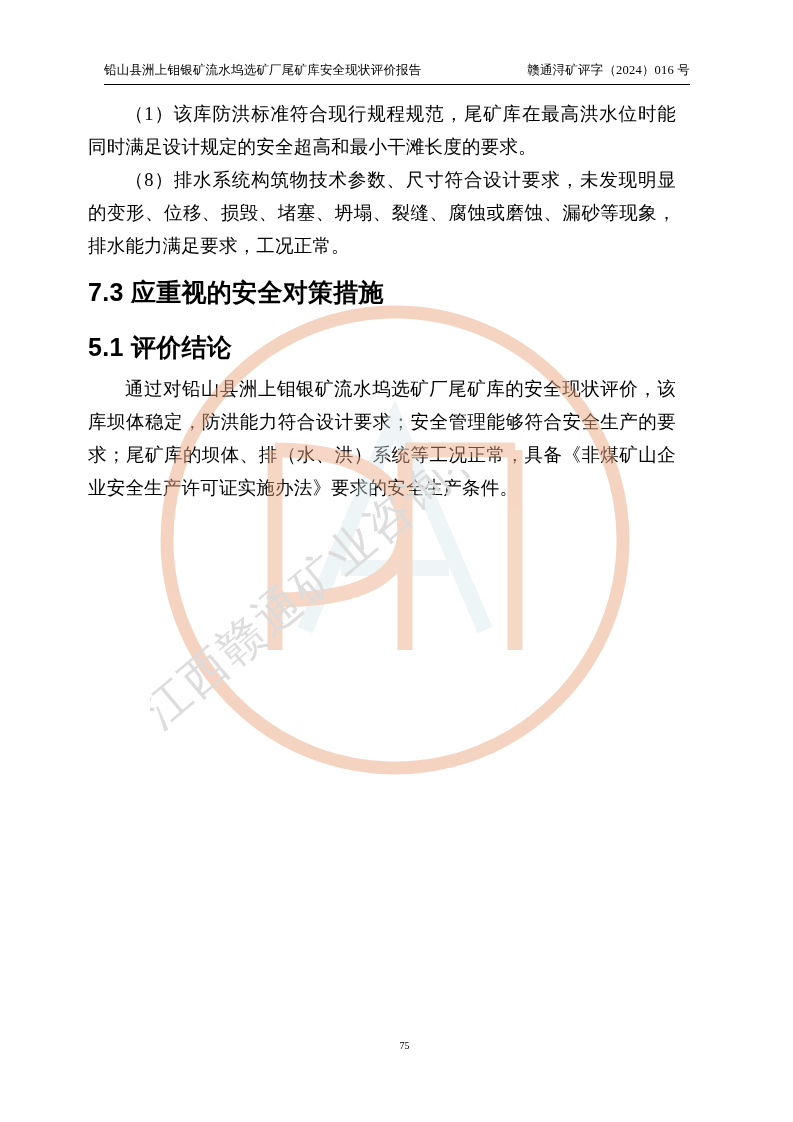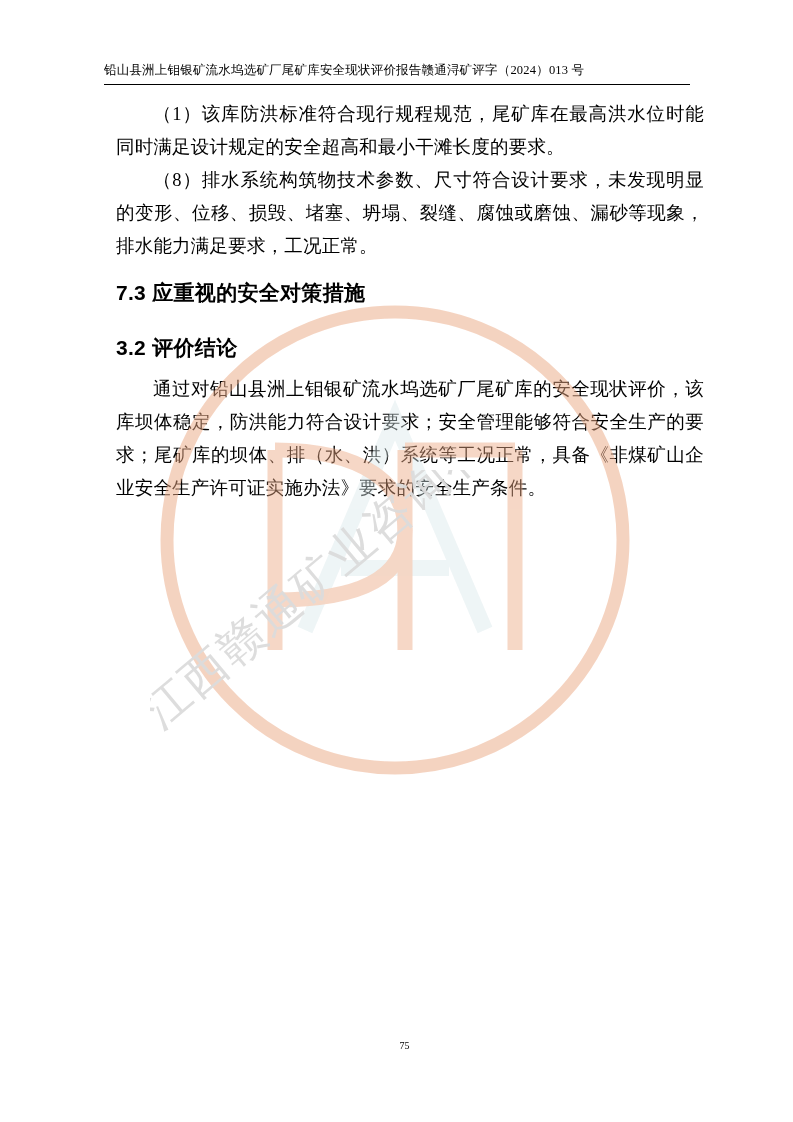--- a/index.html
+++ b/index.html
@@ -18,56 +18,56 @@
     color: #000000;
   }
 
   
   .header {
     position: absolute;
     top: 62px;
     left: 104px;
     width: 586px;
     display: flex;
-    justify-content: flex-start;
+    justify-content: space-between;
     align-items: flex-end;
     font-size: 12.5px;
     line-height: 1.3;
     letter-spacing: 0.2px;
   }
   .header .hdr-left { white-space: nowrap; }
   .header .hdr-right { white-space: nowrap; }
   .header-rule {
     position: absolute;
     top: 84px;
     left: 104px;
     width: 586px;
     height: 1px;
     background: #000000;
   }
 
   
   .content {
     position: absolute;
     top: 98px;
-    left: 116px;
+    left: 88px;
     width: 588px;
   }
   p.para {
     margin: 0;
     font-size: 18.5px;
     line-height: 33px;
     text-align: justify;
     text-justify: inter-ideograph;
     letter-spacing: 0.2px;
   }
   p.indent { text-indent: 37px; }
   h3.heading {
     margin: 0;
-    font-size: 21px;
+    font-size: 25px;
     line-height: 33px;
     font-weight: bold;
     font-family: "Liberation Sans", "DejaVu Sans", sans-serif;
     letter-spacing: 0.3px;
   }
   .gap-sm { height: 9px; }
   .gap-md { height: 13px; }
 
   
   .page-number {
@@ -102,21 +102,21 @@
     z-index: 6;
   }
 </style>
 </head>
 <body>
 
 <div class="page">
 
   <div class="header">
     <span class="hdr-left">铅山县洲上钼银矿流水坞选矿厂尾矿库安全现状评价报告</span>
-    <span class="hdr-right">赣通浔矿评字（2024）013 号</span>
+    <span class="hdr-right">赣通浔矿评字（2024）016 号</span>
   </div>
   <div class="header-rule"></div>
 
   <div class="watermark">
     <svg width="480" height="480" viewBox="0 0 480 480" xmlns="http://www.w3.org/2000/svg">
       <circle cx="240" cy="240" r="228" fill="none" stroke="#eba883" stroke-width="13"></circle>
       <g fill="none" stroke="#d8e7ea" stroke-width="16" opacity="0.85">
         <path d="M150 330 L240 120 L330 330"></path>
         <path d="M186 268 L294 268"></path>
       </g>
@@ -136,20 +136,20 @@
     </svg>
   </div>
 
   <div class="content">
     <p class="para indent">（1）该库防洪标准符合现行规程规范，尾矿库在最高洪水位时能同时满足设计规定的安全超高和最小干滩长度的要求。</p>
     <p class="para indent">（8）排水系统构筑物技术参数、尺寸符合设计要求，未发现明显的变形、位移、损毁、堵塞、坍塌、裂缝、腐蚀或磨蚀、漏砂等现象，排水能力满足要求，工况正常。</p>
     <div class="gap-md"></div>
     <h3 class="heading">7.3 应重视的安全对策措施</h3>
     <div class="gap-sm"></div>
     <div class="gap-md"></div>
-    <h3 class="heading">3.2 评价结论</h3>
+    <h3 class="heading">5.1 评价结论</h3>
     <div class="gap-sm"></div>
     <p class="para indent">通过对铅山县洲上钼银矿流水坞选矿厂尾矿库的安全现状评价，该库坝体稳定，防洪能力符合设计要求；安全管理能够符合安全生产的要求；尾矿库的坝体、排（水、洪）系统等工况正常，具备《非煤矿山企业安全生产许可证实施办法》要求的安全生产条件。</p>
   </div>
 
   <div class="page-number">75</div>
 
 </div>
 
 </body></html>

